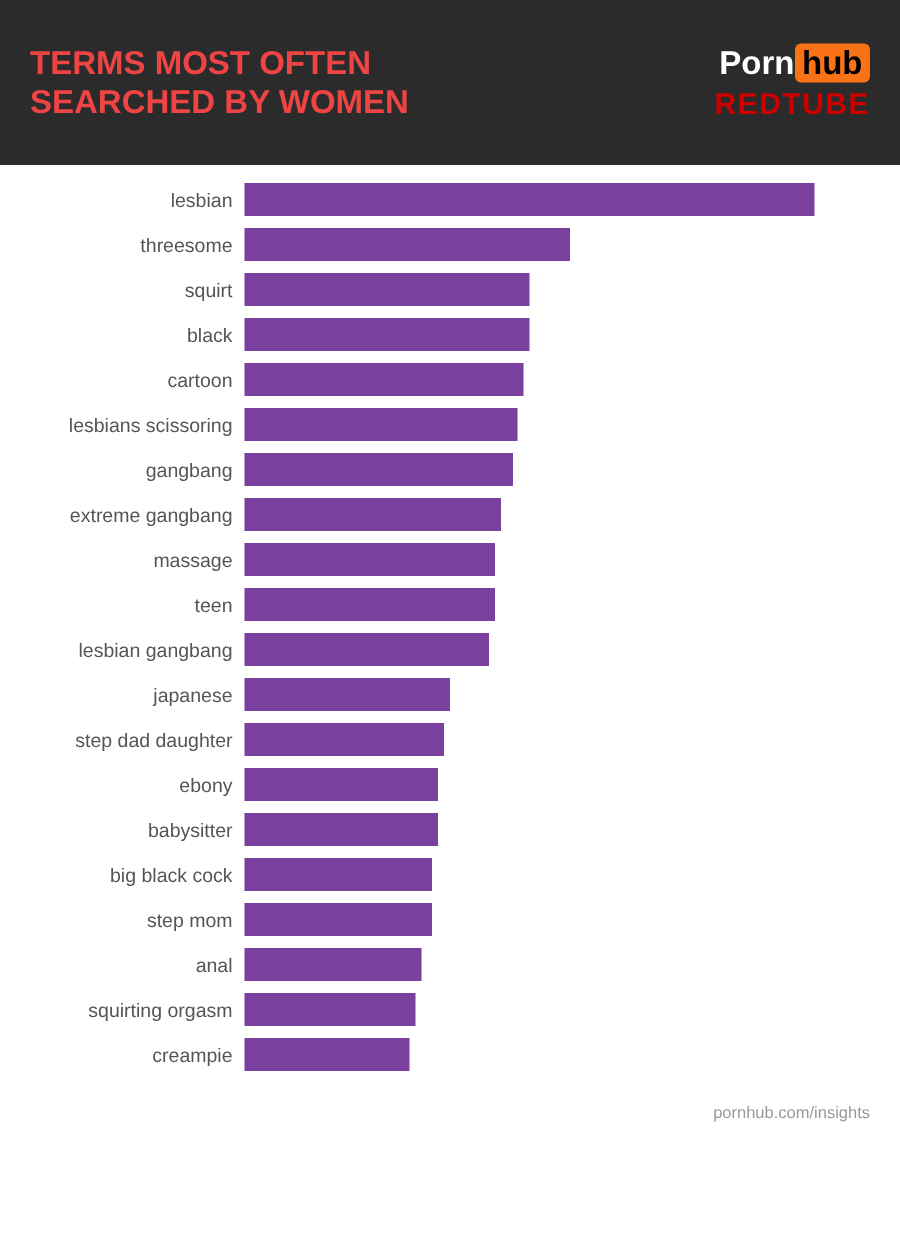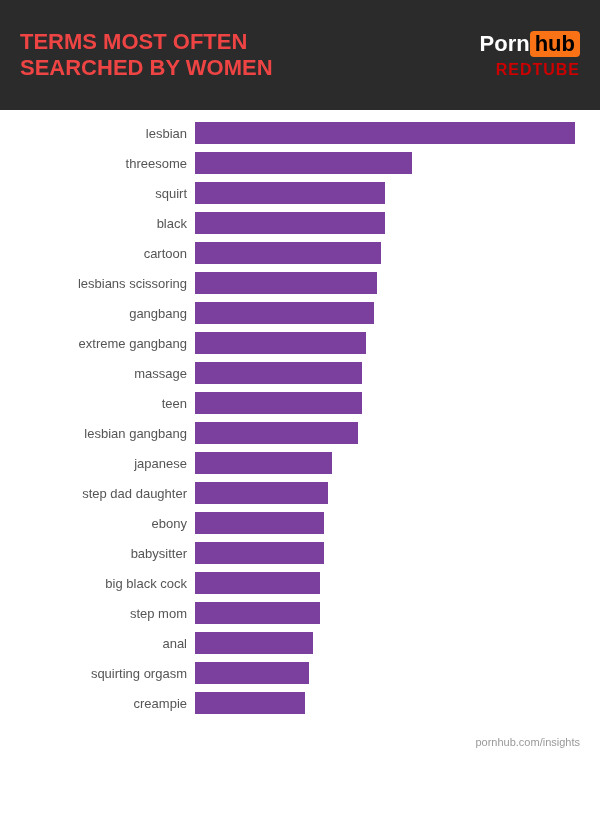--- a/index.html
+++ b/index.html
@@ -41,37 +41,37 @@
     }
     .pornhub-logo .hub {
       background: #f97316;
       color: #000;
       padding: 0 5px;
       border-radius: 4px;
       font-size: 22px;
       font-weight: 900;
     }
     .redtube-logo {
-      font-size: 16px;
+      font-size: 20px;
       font-weight: 900;
       color: #cc0000;
       letter-spacing: 1px;
     }
     .chart-area {
       padding: 10px 20px 10px 0;
       background: #fff;
     }
     .bar-row {
       display: flex;
       align-items: center;
       margin-bottom: 4px;
       height: 26px;
     }
     .bar-label {
-      width: 195px;
+      width: 163px;
       text-align: right;
       padding-right: 8px;
       font-size: 13px;
       color: #555;
       flex-shrink: 0;
     }
     .bar-track {
       flex: 1;
       height: 22px;
       display: flex;

